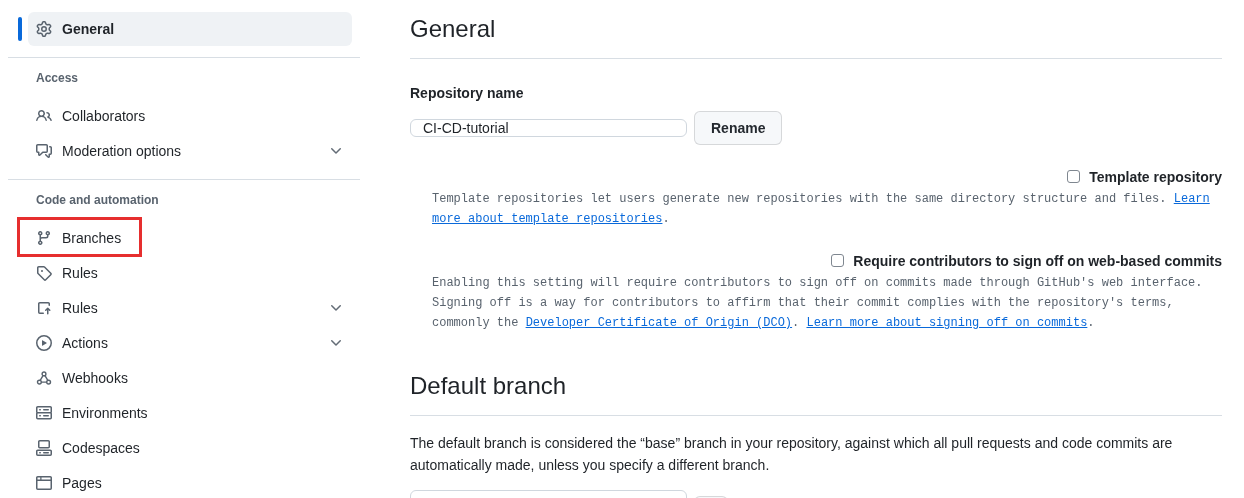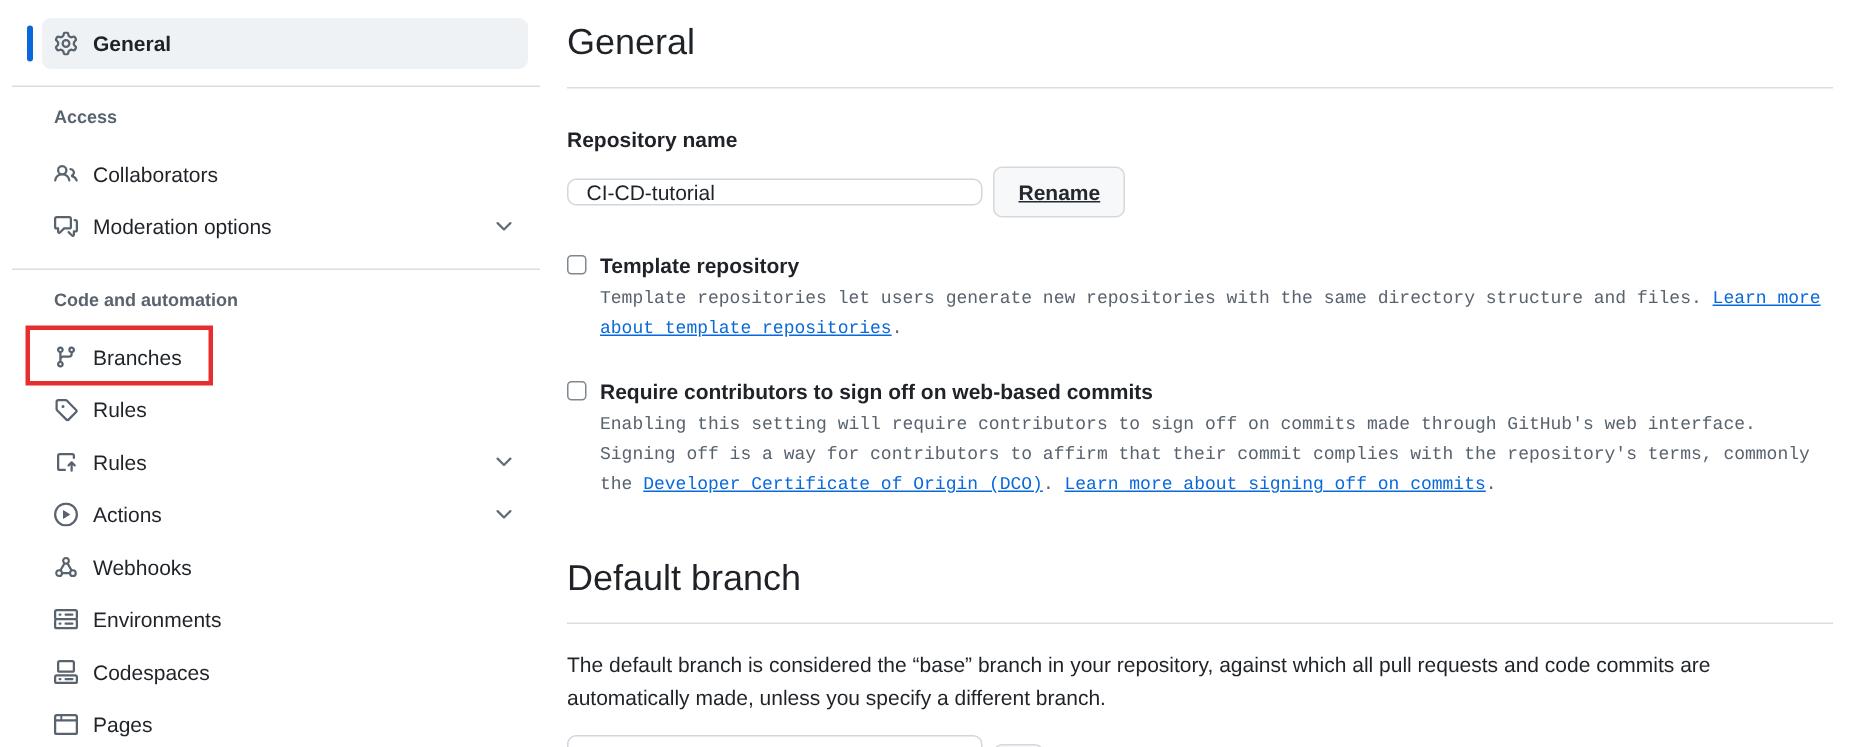--- a/index.html
+++ b/index.html
@@ -14,21 +14,21 @@
     --selected-bg:#eff2f5;
     --badge-bg:#ddf4ff;
   }
   *{box-sizing:border-box;}
   html,body{margin:0;padding:0;}
   body{
     width:1244px;height:498px;overflow:hidden;background:#fff;
     font-family:"Liberation Sans","DejaVu Sans",sans-serif;
     color:var(--primary-text);
   }
-  .page{display:flex;width:1244px;height:498px;}
+  .page{display:flex;width:1244px;height:498px;gap:32px;}
 
   
   .sidebar{width:368px;flex:0 0 368px;padding:12px 16px 0 16px;}
   .nav-item{
     position:relative;display:flex;align-items:center;gap:10px;
     height:35px;margin-left:12px;padding:0 8px;border-radius:6px;
     font-size:14px;color:var(--primary-text);cursor:pointer;
   }
   .nav-item.selected{background:var(--selected-bg);height:34px;font-weight:600;}
   .nav-item.selected::before{
@@ -56,23 +56,22 @@
   .text-input{
     width:277px;height:18px;padding:0 12px;font-size:14px;color:var(--primary-text);
     border:1px solid var(--input-border);border-radius:6px;background:#fff;
     font-family:"Liberation Sans","DejaVu Sans",sans-serif;outline:none;
   }
   .btn{
     height:34px;margin-left:7px;padding:0 16px;font-size:14px;font-weight:600;
     color:#24292f;background:var(--button-bg);
     border:1px solid rgba(31,35,40,0.15);border-radius:6px;cursor:pointer;
     font-family:"Liberation Sans","DejaVu Sans",sans-serif;
-    text-decoration:underline;
-  }
-  .check-row{margin-top:22px;display:flex;align-items:flex-start;gap:9px;}
+  }
+  .check-row{margin-top:22px;display:flex;align-items:flex-start;gap:9px;justify-content:flex-end;}
   .checkbox{
     appearance:none;-webkit-appearance:none;margin:3px 0 0 0;width:13px;height:13px;
     border:1px solid #7f8790;border-radius:3px;background:#fff;cursor:pointer;flex:0 0 13px;
   }
   .check-label{font-size:14px;font-weight:600;line-height:20px;cursor:pointer;}
   .check-desc{
     margin-top:2px;padding-left:22px;max-width:844px;
     font-size:12px;line-height:20px;color:var(--muted-text);font-family:Liberation Mono, monospace;
   }
   .check-desc a, .inline-link{color:var(--link-blue);text-decoration:underline;cursor:pointer;}

